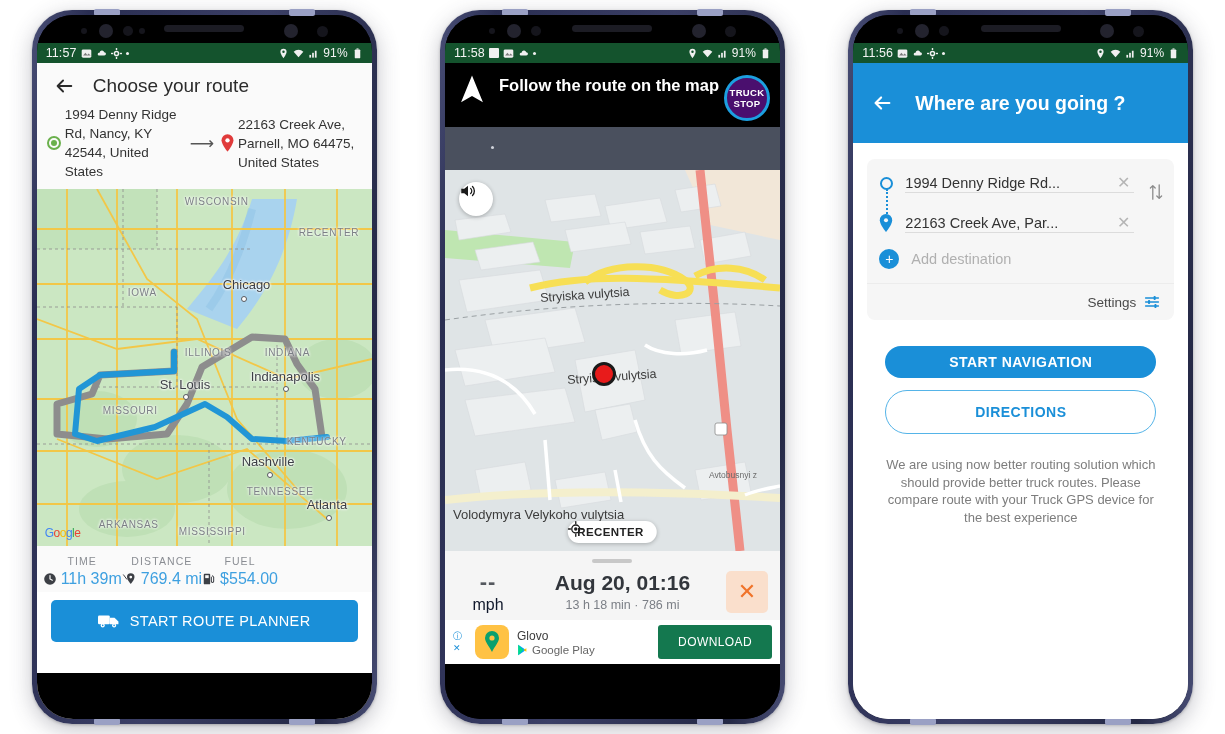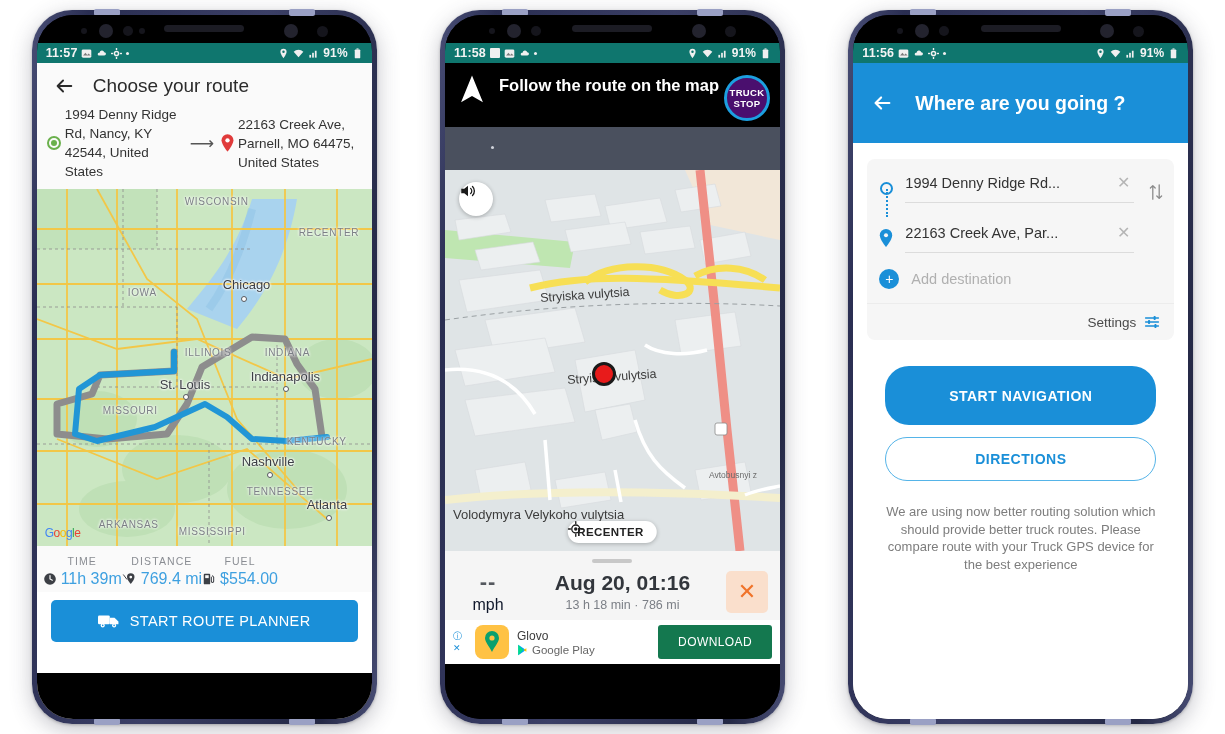--- a/index.html
+++ b/index.html
@@ -40,23 +40,23 @@
     background: #000;
     overflow: hidden;
   }
   .notch-area {
     height: 28px; background:#000; position:relative;
   }
   .sensor { position:absolute; border-radius:50%; background:#15151c; }
   .spk { position:absolute; top:10px; left:50%; transform:translateX(-50%); width:80px; height:7px; background:#1c1c24; border-radius:4px; }
 
   .statusbar {
-    height: 20px; background:#0f766e; color:#f4f4f4;
+    height: 20px; background:#14532d; color:#f4f4f4;
     display:flex; align-items:center; justify-content:space-between;
-    padding: 0 9px; font-size: 12.5px; letter-spacing:.1px;font-weight:bold;
+    padding: 0 9px; font-size: 12.5px; letter-spacing:.1px;
   }
   .sb-left, .sb-right { display:flex; align-items:center; gap:4px; }
   .sb-ico { display:inline-block; width:11px; height:11px; position:relative; }
 
   .app { position:absolute; left:0; right:0; top:48px; bottom:0; background:#fff; overflow:hidden; }
 
   
   .p1-header { background:#fafafa; padding: 10px 0 0 0; }
   .p1-title-row { display:flex; align-items:center; gap:18px; padding: 2px 16px 6px 16px; }
   .back-arrow { width:22px; height:22px; flex:0 0 auto; }
@@ -130,30 +130,30 @@
   .ad-btn { background:#14784f; color:#fff; font-size:12px; letter-spacing:.4px; padding: 10px 20px; border-radius:3px; }
 
   
   .p3-header { background:#1a8fd8; height:80px; display:flex; align-items:center; gap:22px; padding: 0 18px; }
   .p3-title { color:#ffffff; font-size:19.5px; font-weight:bold; }
   .p3-body { background:#fff; flex:1; position:relative; padding: 16px 14px; }
   .route-card { background:#f6f6f6; border-radius:8px; padding: 14px 10px 0 10px; position:relative; }
   .rc-row { display:flex; align-items:center; gap:10px; padding: 0 0 4px 0; }
   .rc-ico { width:18px; display:flex; justify-content:center; flex:0 0 auto; }
   .o-circle { width:13px; height:13px; border:2px solid #1a8fd8; border-radius:50%; }
-  .rc-field { flex:1; border-bottom:1px solid #dcdcdc; display:flex; align-items:center; justify-content:space-between; padding-bottom:10px; }
+  .rc-field { flex:1; border-bottom:1px solid #dcdcdc; display:flex; align-items:center; justify-content:space-between; padding-bottom:0; }
   .rc-val { font-size:14.5px; color:#333; }
   .rc-x { color:#b5b5b5; font-size:16px; padding-right:4px; }
   .rc-dots { position:absolute; left:19px; top:30px; height:28px; border-left:2px dotted #1a8fd8; }
   .rc-swap { position:absolute; right:10px; top:24px; color:#8a8a8a; font-size:15px; }
   .rc-add { display:flex; align-items:center; gap:12px; padding: 12px 0 14px 2px; }
   .plus-btn { width:20px; height:20px; border-radius:50%; background:#1a8fd8; color:#fff; font-size:14px; display:flex; align-items:center; justify-content:center; line-height:1; }
   .rc-add-lab { font-size:14.5px; color:#b0b0b0; }
   .rc-settings { border-top:1px solid #ececec; margin: 0 -10px; padding: 10px 14px; display:flex; align-items:center; justify-content:flex-end; gap:8px; font-size:13.5px; color:#4a4a4a; }
-  .btn-primary { margin: 26px 18px 0 18px; height:59px; background:#1a8fd8; border-radius:24px; color:#fff; font-size:14px; font-weight:bold; letter-spacing:.5px; display:flex; align-items:center; justify-content:center; }
+  .btn-primary { margin: 26px 18px 0 18px; height:32px; background:#1a8fd8; border-radius:24px; color:#fff; font-size:14px; font-weight:bold; letter-spacing:.5px; display:flex; align-items:center; justify-content:center; }
   .btn-outline { margin: 12px 18px 0 18px; height:44px; background:#fff; border:1.5px solid #55b4e8; border-radius:24px; color:#1a8fd8; font-size:14px; font-weight:bold; letter-spacing:.5px; display:flex; align-items:center; justify-content:center; }
   .p3-note { margin: 22px 18px 0 18px; text-align:center; font-size:13px; line-height:17.5px; color:#7d7d7d; }
 </style>
 </head>
 <body>
 
 <div class="stage">
 
   <div class="phone">
     <div class="phone-foot-l"></div>

